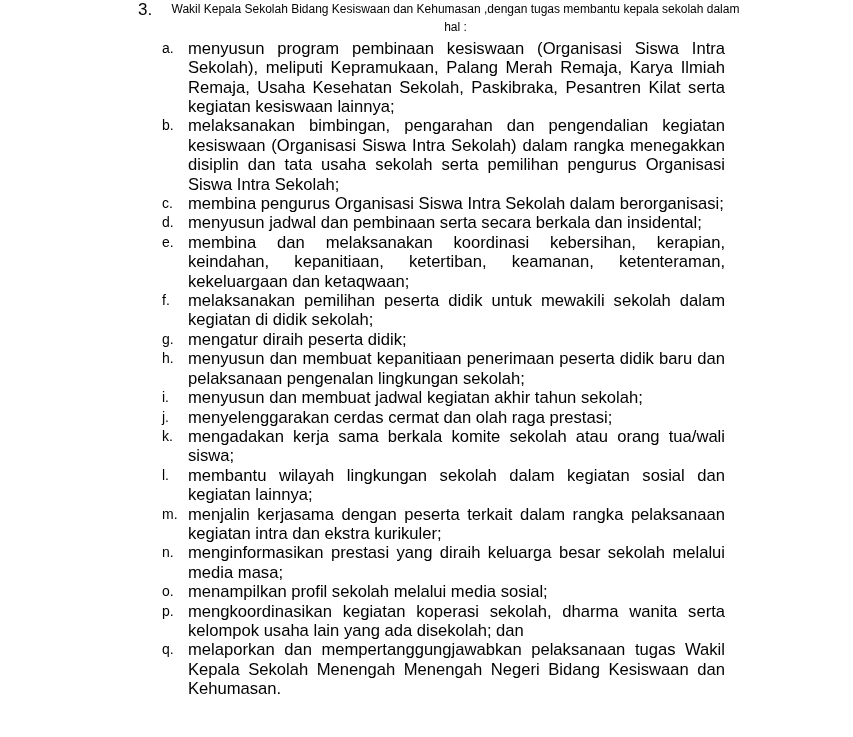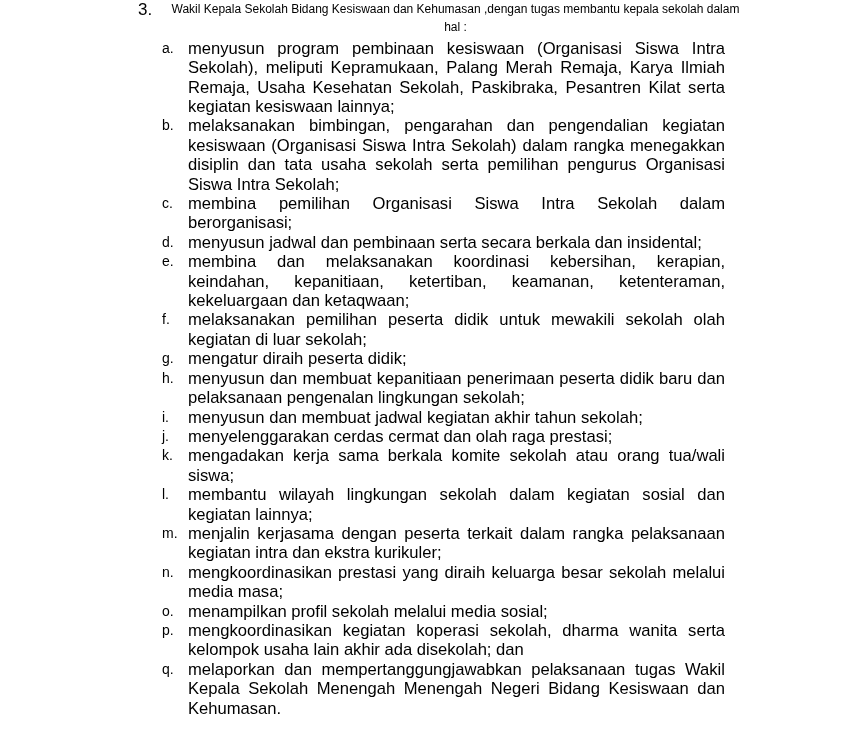--- a/index.html
+++ b/index.html
@@ -27,33 +27,33 @@
     <li class="sub-item">
         <span class="sub-marker">a.</span>
         <span class="sub-text">menyusun program pembinaan kesiswaan (Organisasi Siswa Intra Sekolah), meliputi Kepramukaan, Palang Merah Remaja, Karya Ilmiah Remaja, Usaha Kesehatan Sekolah, Paskibraka, Pesantren Kilat serta kegiatan kesiswaan lainnya;</span>
       </li>
     <li class="sub-item">
         <span class="sub-marker">b.</span>
         <span class="sub-text">melaksanakan bimbingan, pengarahan dan pengendalian kegiatan kesiswaan (Organisasi Siswa Intra Sekolah) dalam rangka menegakkan disiplin dan tata usaha sekolah serta pemilihan pengurus Organisasi Siswa Intra Sekolah;</span>
       </li>
     <li class="sub-item">
         <span class="sub-marker">c.</span>
-        <span class="sub-text">membina pemilihan Organisasi Siswa Intra Sekolah dalam berorganisasi;</span>
+        <span class="sub-text">membina pengurus Organisasi Siswa Intra Sekolah dalam berorganisasi;</span>
       </li>
     <li class="sub-item">
         <span class="sub-marker">d.</span>
         <span class="sub-text">menyusun jadwal dan pembinaan serta secara berkala dan insidental;</span>
       </li>
     <li class="sub-item">
         <span class="sub-marker">e.</span>
         <span class="sub-text">membina dan melaksanakan koordinasi kebersihan, kerapian, keindahan, kepanitiaan, ketertiban, keamanan, ketenteraman, kekeluargaan dan ketaqwaan;</span>
       </li>
     <li class="sub-item">
         <span class="sub-marker">f.</span>
-        <span class="sub-text">melaksanakan pemilihan peserta didik untuk mewakili sekolah olah kegiatan di luar sekolah;</span>
+        <span class="sub-text">melaksanakan pemilihan peserta didik untuk mewakili sekolah dalam kegiatan di didik sekolah;</span>
       </li>
     <li class="sub-item">
         <span class="sub-marker">g.</span>
         <span class="sub-text">mengatur diraih peserta didik;</span>
       </li>
     <li class="sub-item">
         <span class="sub-marker">h.</span>
         <span class="sub-text">menyusun dan membuat kepanitiaan penerimaan peserta didik baru dan pelaksanaan pengenalan lingkungan sekolah;</span>
       </li>
     <li class="sub-item">
@@ -71,28 +71,28 @@
     <li class="sub-item">
         <span class="sub-marker">l.</span>
         <span class="sub-text">membantu wilayah lingkungan sekolah dalam kegiatan sosial dan kegiatan lainnya;</span>
       </li>
     <li class="sub-item">
         <span class="sub-marker">m.</span>
         <span class="sub-text">menjalin kerjasama dengan peserta terkait dalam rangka pelaksanaan kegiatan intra dan ekstra kurikuler;</span>
       </li>
     <li class="sub-item">
         <span class="sub-marker">n.</span>
-        <span class="sub-text">mengkoordinasikan prestasi yang diraih keluarga besar sekolah melalui media masa;</span>
+        <span class="sub-text">menginformasikan prestasi yang diraih keluarga besar sekolah melalui media masa;</span>
       </li>
     <li class="sub-item">
         <span class="sub-marker">o.</span>
         <span class="sub-text">menampilkan profil sekolah melalui media sosial;</span>
       </li>
     <li class="sub-item">
         <span class="sub-marker">p.</span>
-        <span class="sub-text">mengkoordinasikan kegiatan koperasi sekolah, dharma wanita serta kelompok usaha lain akhir ada disekolah; dan</span>
+        <span class="sub-text">mengkoordinasikan kegiatan koperasi sekolah, dharma wanita serta kelompok usaha lain yang ada disekolah; dan</span>
       </li>
     <li class="sub-item">
         <span class="sub-marker">q.</span>
         <span class="sub-text">melaporkan dan mempertanggungjawabkan pelaksanaan tugas Wakil Kepala Sekolah Menengah Menengah Negeri Bidang Kesiswaan dan Kehumasan.</span>
       </li>
   </ol>
 </div>
 
 </body></html>

